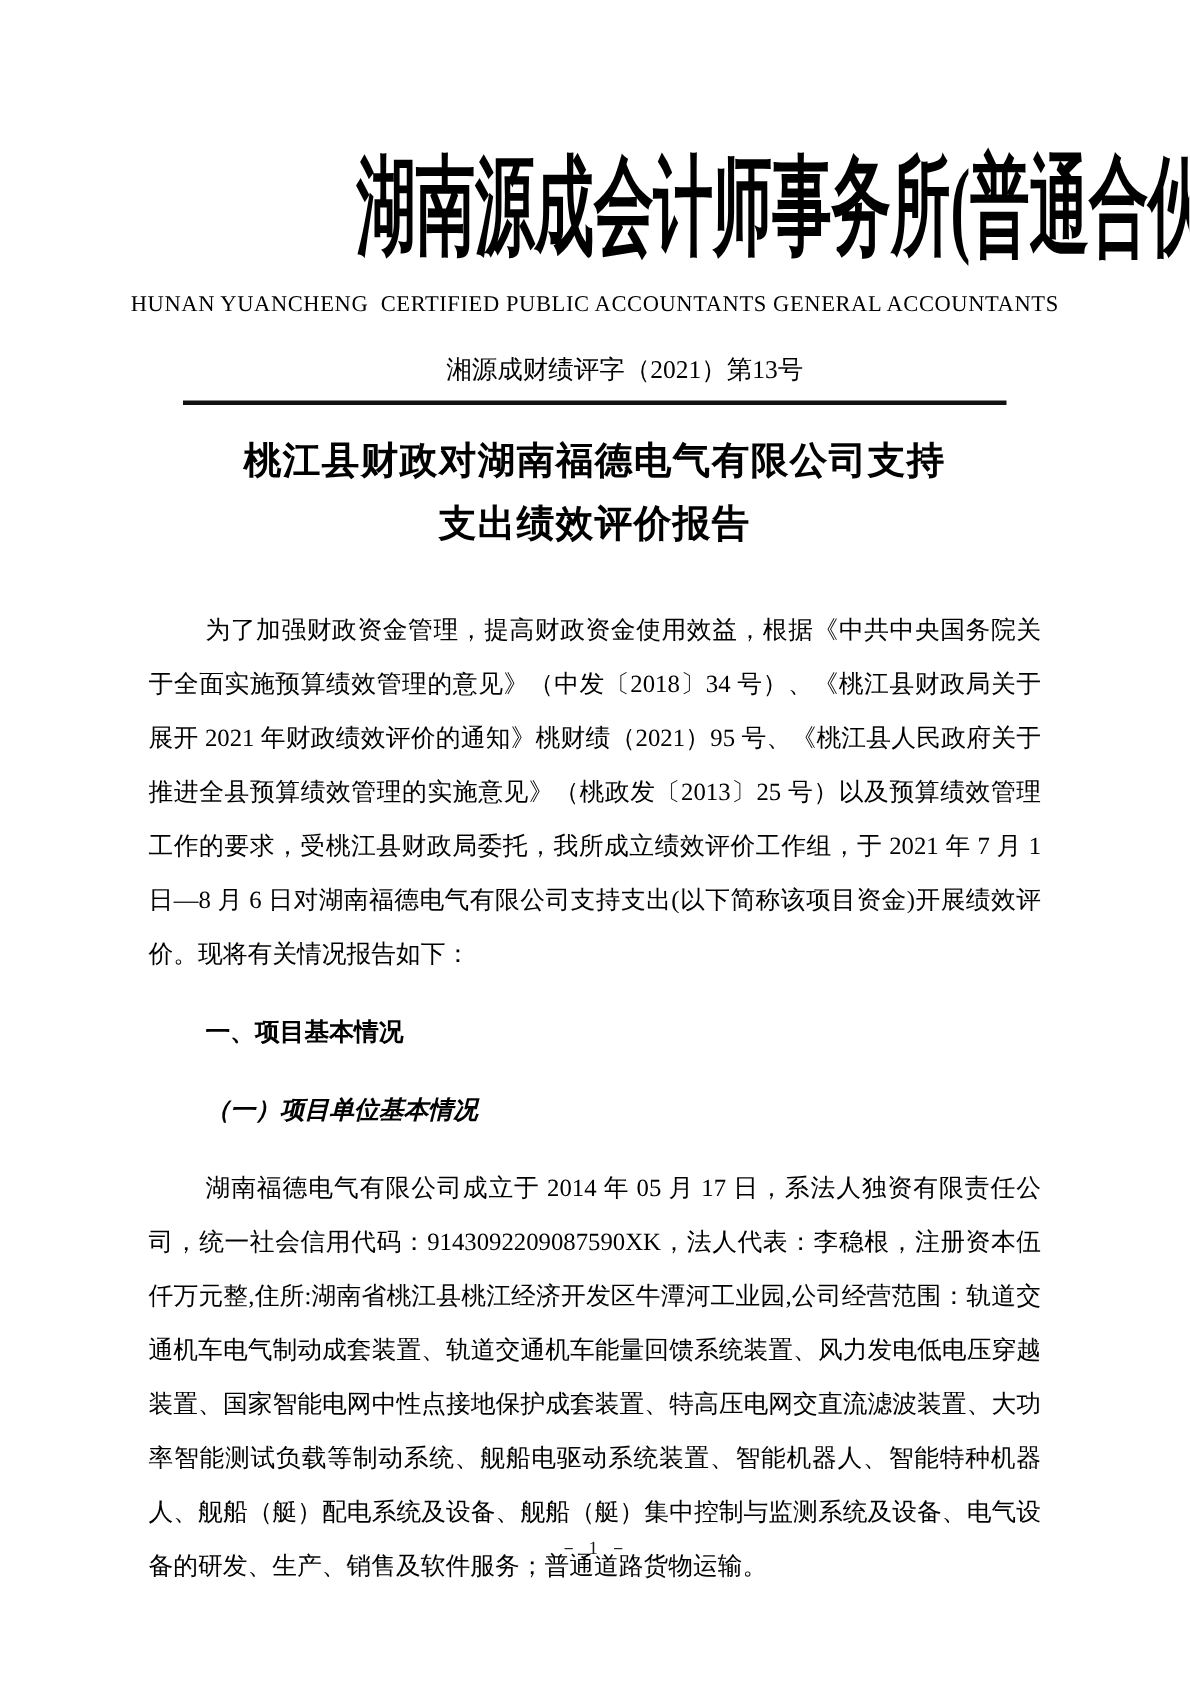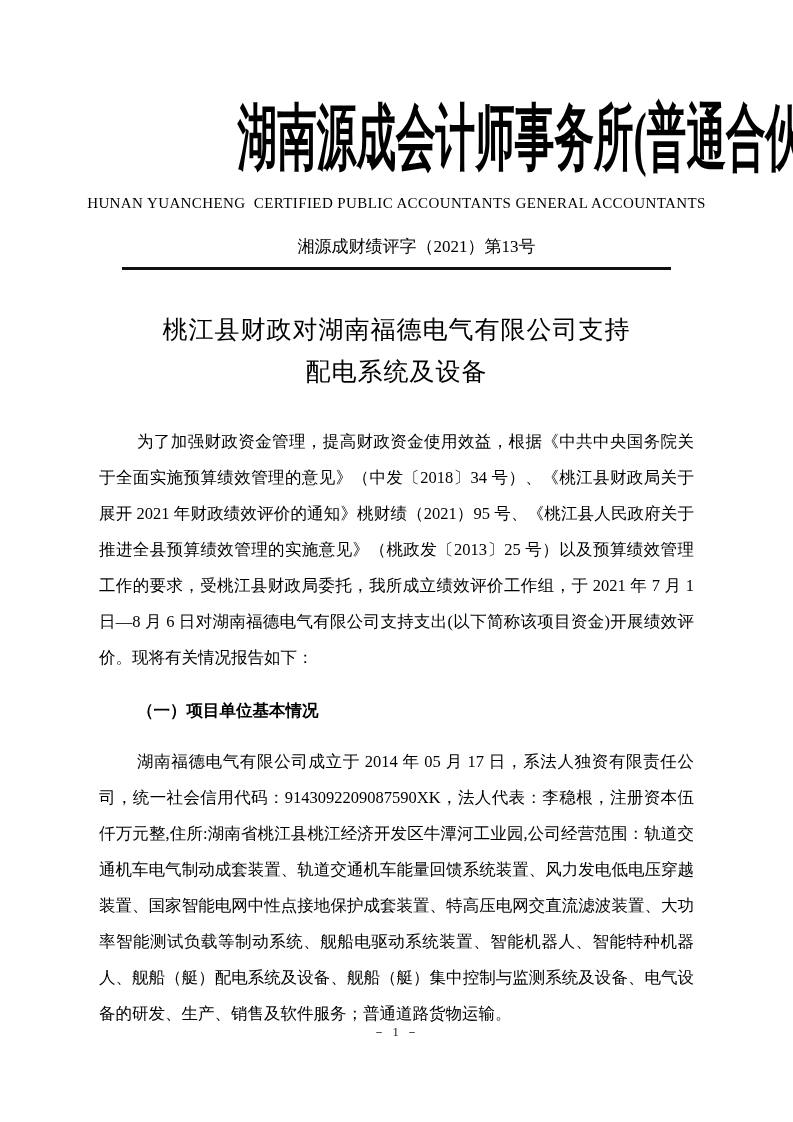--- a/index.html
+++ b/index.html
@@ -54,25 +54,25 @@
     padding-left: 40px;
   }
   .header-rule {
     margin: 9px auto 0 auto;
     width: 549px;
     height: 3px;
     background: #111111;
   }
   
   .report-title {
-    margin-top: 39px;
+    margin-top: 17px;
     text-align: center;
     font-size: 25px;
     line-height: 42px;
-    font-weight: 400;
+    font-weight: 700;
     letter-spacing: 1px;
   }
   
   .body-text {
     margin: 31px 83px 0 83px;
     font-size: 16.5px;
     line-height: 36px;
     text-align: justify;
     text-justify: inter-ideograph;
     word-break: break-all;
@@ -89,20 +89,21 @@
     font-size: 16.5px;
     line-height: 36px;
   }
   .h-level2 {
     margin: 0;
     text-indent: 1.95em;
     font-family: "Liberation Sans", "DejaVu Sans", sans-serif;
     font-weight: 700;
     font-size: 16.5px;
     line-height: 36px;
+    font-style: italic;
   }
   
   .page-number {
     position: absolute;
     left: 0;
     top: 1024px;
     width: 100%;
     text-align: center;
     font-size: 12.5px;
     letter-spacing: 2px;
@@ -119,26 +120,27 @@
   </div>
 
   <div class="firm-en">HUNAN YUANCHENG  CERTIFIED PUBLIC ACCOUNTANTS GENERAL ACCOUNTANTS</div>
 
   <div class="doc-no">湘源成财绩评字（2021）第13号</div>
 
   <div class="header-rule"></div>
 
   <div class="report-title">
     <div>桃江县财政对湖南福德电气有限公司支持</div>
-    <div>配电系统及设备</div>
+    <div>支出绩效评价报告</div>
   </div>
 
   <div class="body-text">
     <p>为了加强财政资金管理，提高财政资金使用效益，根据《中共中央国务院关于全面实施预算绩效管理的意见》（中发〔2018〕34 号）、《桃江县财政局关于展开 2021 年财政绩效评价的通知》桃财绩（2021）95 号、《桃江县人民政府关于推进全县预算绩效管理的实施意见》（桃政发〔2013〕25 号）以及预算绩效管理工作的要求，受桃江县财政局委托，我所成立绩效评价工作组，于 2021 年 7 月 1 日—8 月 6 日对湖南福德电气有限公司支持支出(以下简称该项目资金)开展绩效评价。现将有关情况报告如下：</p>
 
+    <p class="h-level1">一、项目基本情况</p>
 
     <p class="h-level2">（一）项目单位基本情况</p>
 
     <p>湖南福德电气有限公司成立于 2014 年 05 月 17 日，系法人独资有限责任公司，统一社会信用代码：9143092209087590XK，法人代表：李稳根，注册资本伍仟万元整,住所:湖南省桃江县桃江经济开发区牛潭河工业园,公司经营范围：轨道交通机车电气制动成套装置、轨道交通机车能量回馈系统装置、风力发电低电压穿越装置、国家智能电网中性点接地保护成套装置、特高压电网交直流滤波装置、大功率智能测试负载等制动系统、舰船电驱动系统装置、智能机器人、智能特种机器人、舰船（艇）配电系统及设备、舰船（艇）集中控制与监测系统及设备、电气设备的研发、生产、销售及软件服务；普通道路货物运输。</p>
   </div>
 
   <div class="page-number">－ 1 －</div>
 
 </div>
 

